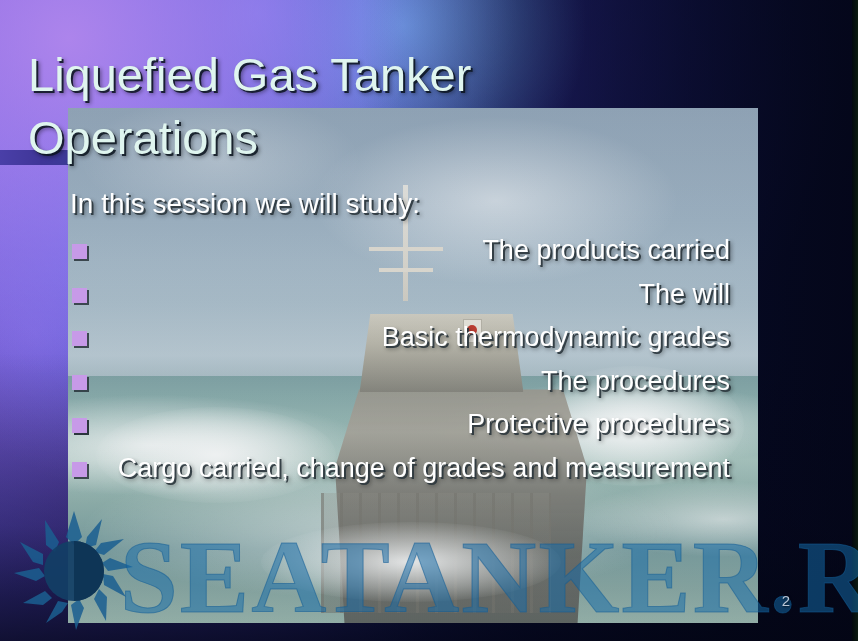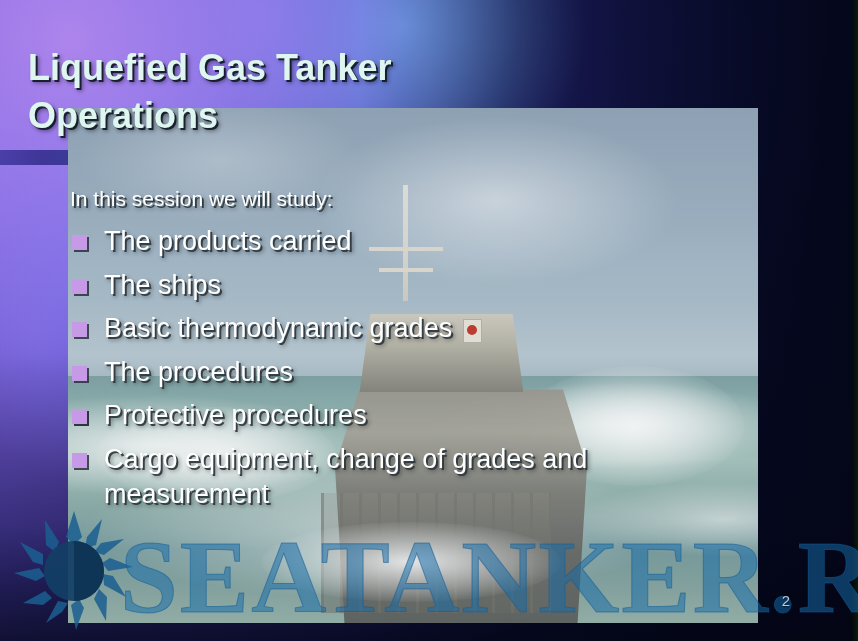--- a/index.html
+++ b/index.html
@@ -219,47 +219,48 @@
     -webkit-text-stroke: 1px rgba(18,92,150,0.55);
     white-space: nowrap;
   }
 
   
   .title {
     position: absolute;
     left: 28px;
     top: 16px;
     width: 560px;
-    font-size: 36px;
+    font-size: 47px;
     line-height: 1.34;
-    font-weight: bold;
+    font-weight: normal;
     color: #dff5ef;
     text-shadow: 2px 2px 0 rgba(10,20,30,0.85), 3px 3px 4px rgba(0,0,0,0.45);
     white-space: pre-line;
     margin-top: 28px;
   }
 
   
   .body {
     position: absolute;
     left: 70px;
     top: 186px;
     width: 660px;
   }
   .lead {
-    font-size: 21px;
+    font-size: 28px;
     color: #ffffff;
     text-shadow: 2px 2px 0 rgba(45,55,62,0.92), 3px 3px 4px rgba(0,0,0,0.45);
     margin-bottom: 12px;
     line-height: 1.25;
   }
   ul.bullets {
     list-style: none;
     margin: 0;
     padding: 0;
+    text-align: right;
   }
   ul.bullets li {
     position: relative;
     padding-left: 34px;
     margin-bottom: 9px;
     font-size: 27px;
     line-height: 1.28;
     color: #ffffff;
     text-shadow: 2px 2px 0 rgba(45,55,62,0.92), 3px 3px 4px rgba(0,0,0,0.45);
   }
@@ -337,39 +338,39 @@
 
   <div class="body">
     <div class="lead">In this session we will study:</div>
     <ul class="bullets">
       <li>
         <span class="marker"></span>
         <span>The products carried</span>
       </li>
       <li>
         <span class="marker"></span>
-        <span>The ships</span>
+        <span>The will</span>
       </li>
       <li>
         <span class="marker"></span>
         <span>Basic thermodynamic grades</span>
       </li>
       <li>
         <span class="marker"></span>
         <span>The procedures</span>
       </li>
       <li>
         <span class="marker"></span>
       </li>
       <li>
         <span class="marker"></span>
         <span>Protective procedures</span>
       </li>
       <li>
         <span class="marker"></span>
-        <span>Cargo equipment, change of grades and measurement</span>
+        <span>Cargo carried, change of grades and measurement</span>
       </li>
     </ul>
   </div>
 
   <div class="page-num">2</div>
 
 </div>
 
 </body></html>

